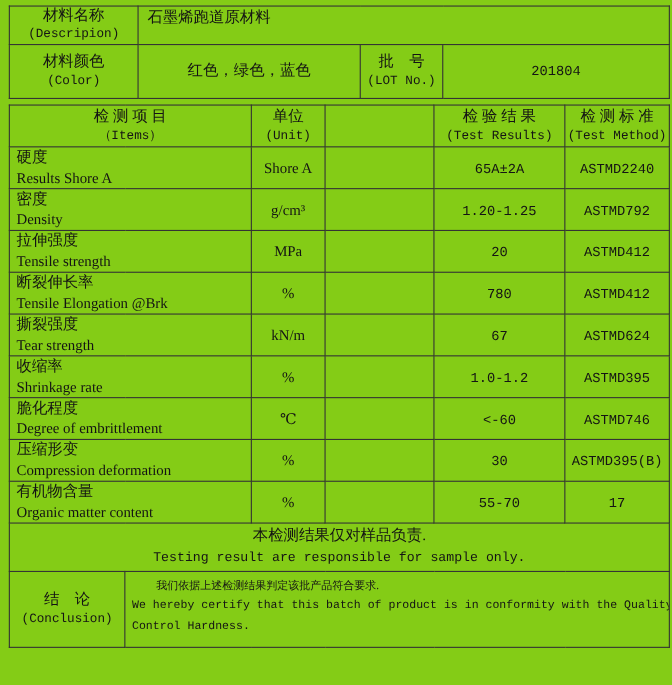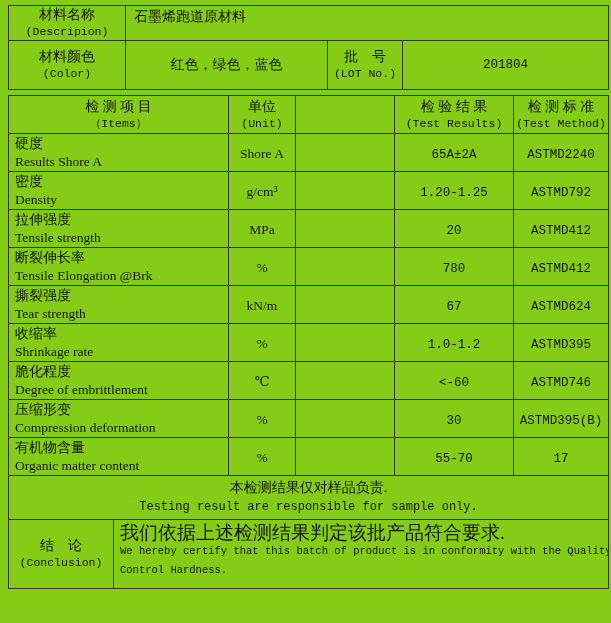--- a/index.html
+++ b/index.html
@@ -8,21 +8,21 @@
     position:relative; width:611px; height:623px; background:#84cc16;
     color:#141414; font-family:"Liberation Serif","DejaVu Serif",serif;
   }
   table { border-collapse:collapse; table-layout:fixed; }
   td { border:1px solid #343434; overflow:hidden; vertical-align:middle; }
 
   #info-table { position:absolute; left:8px; top:5px; width:600px; }
   #test-table { position:absolute; left:8px; top:95px; width:600px; }
 
   .zh   { font-size:14px; line-height:18px; }
-  .zh-sm{ font-size:19px; line-height:18px; }
+  .zh-sm{ font-size:10px; line-height:18px;margin-left:22px; }
   .en-serif { font-family:"Liberation Serif","DejaVu Serif",serif; font-size:13.5px; line-height:17px; }
   .mono-val{ font-family:"Liberation Mono","DejaVu Sans Mono",monospace; font-size:12.5px; }
   .mono-hd { font-family:"Liberation Mono","DejaVu Sans Mono",monospace; font-size:11.5px; line-height:16px; }
   .mono-note { font-family:"Liberation Mono","DejaVu Sans Mono",monospace; font-size:12px; }
   .mono-concl{ font-family:"Liberation Mono","DejaVu Sans Mono",monospace; font-size:10.5px; white-space:nowrap; }
 
   .c   { text-align:center; }
   .item-cell { text-align:left; padding:1px 4px 1px 6px; }
   .desc-cell { vertical-align:top; text-align:left; padding:2px 8px; }
   .note-cell { text-align:center; padding:2px 6px; }

